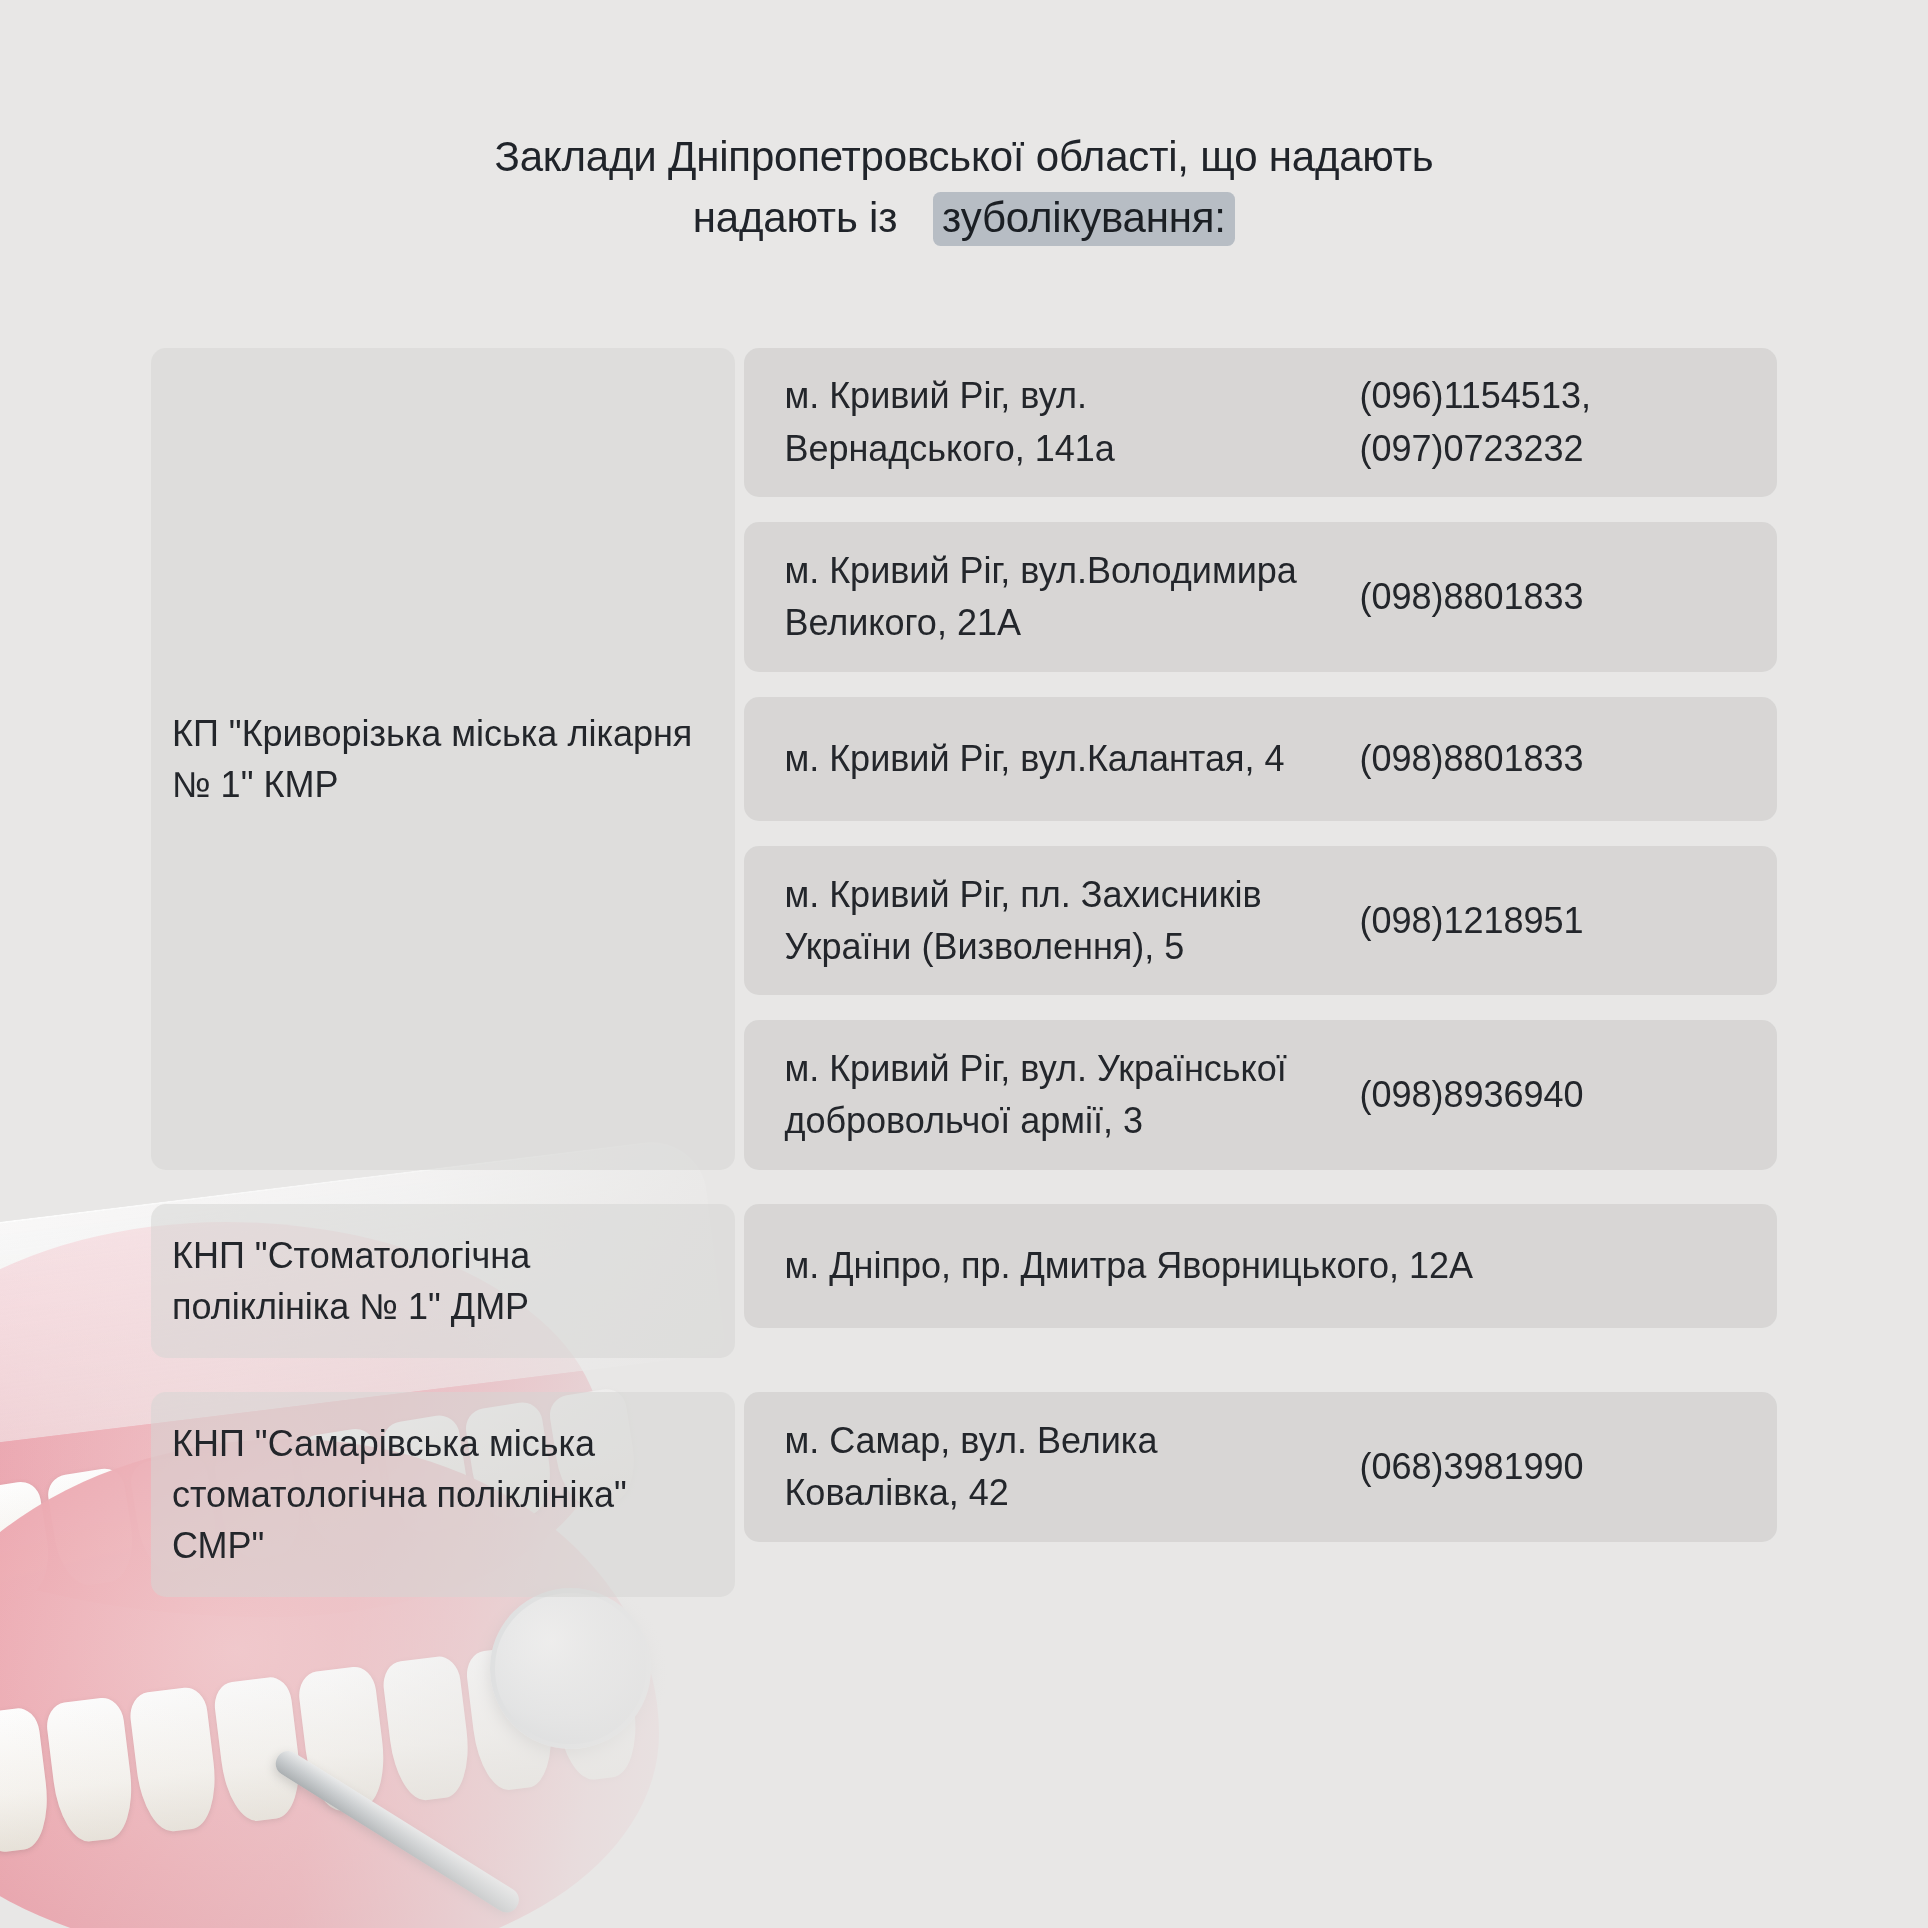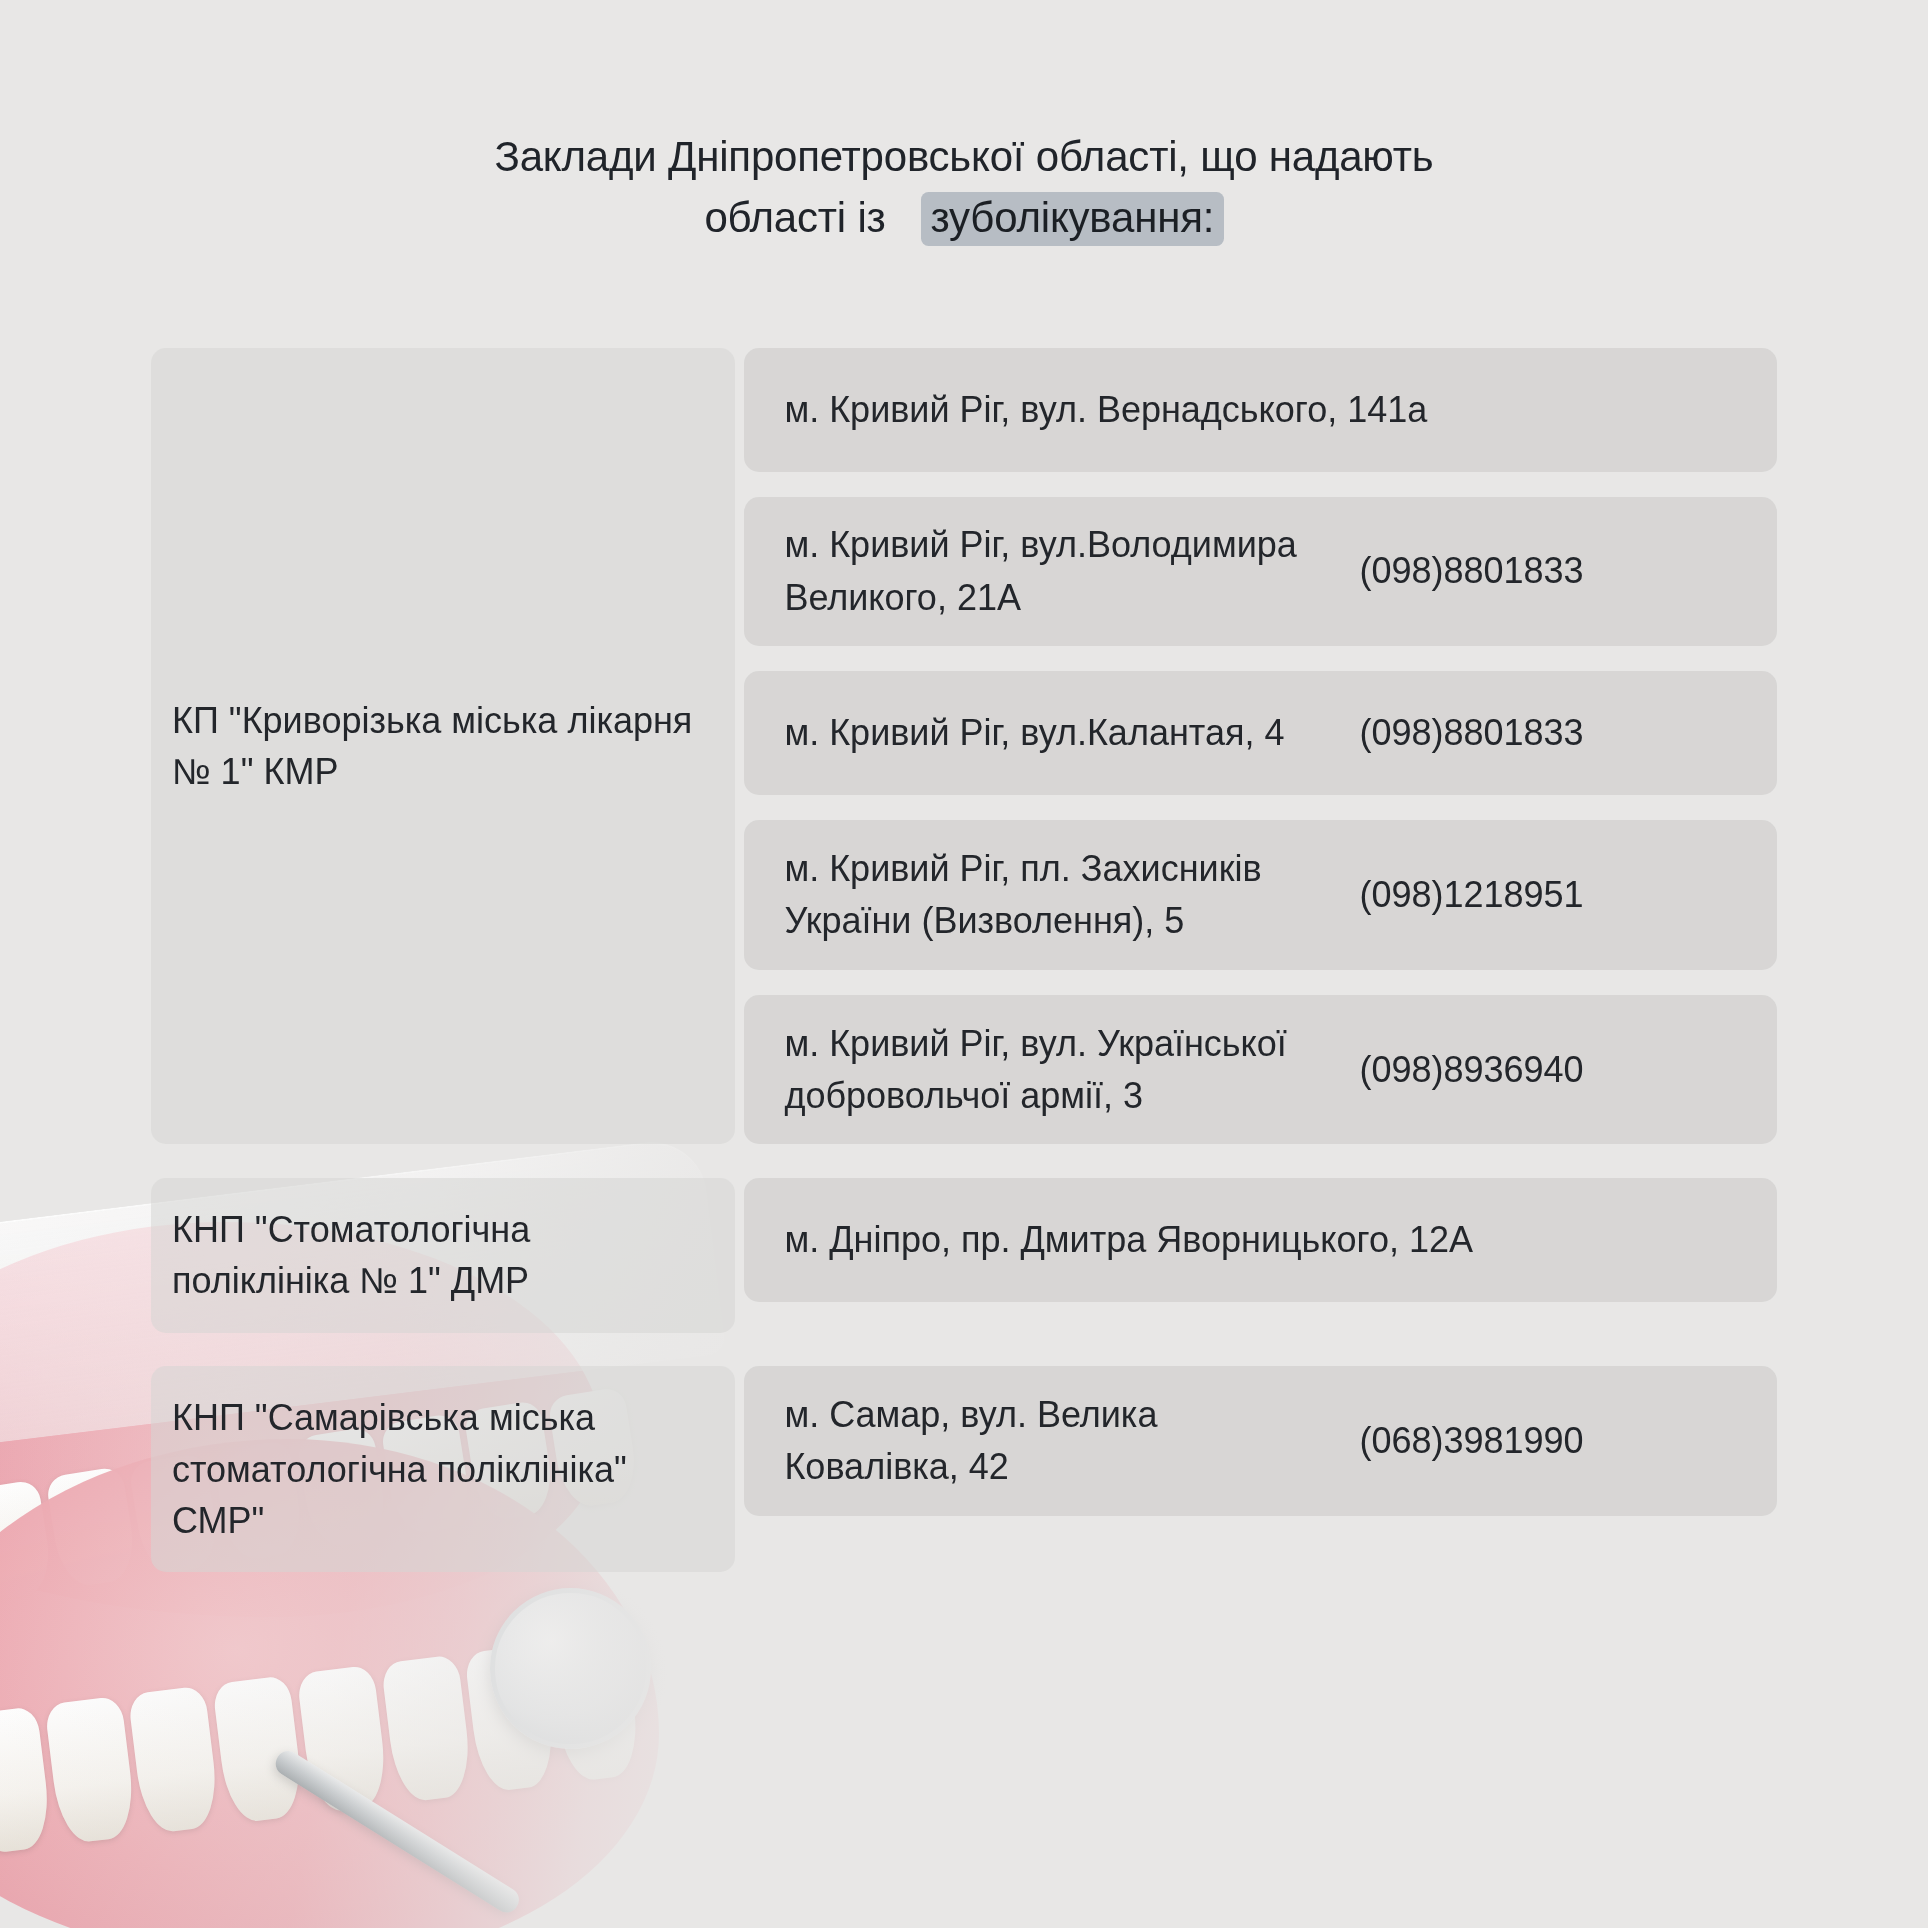--- a/index.html
+++ b/index.html
@@ -235,30 +235,31 @@
   <div class="art-mirror-handle"></div>
   <div class="art-mirror-head"></div>
   <div class="art-fade"></div>
 </div>
 
 <div class="page">
 
   <div class="title">
     <span>Заклади Дніпропетровської області, що надають</span>
     <br>
-    <span>області із </span><span class="hl">зуболікування:</span>
+    <span>надають із </span><span class="hl">зуболікування:</span>
   </div>
 
   <div class="table">
 
     <div class="row group">
       <div class="name-cell transparent-overlay">КП "Криворізька міська лікарня № 1" КМР</div>
       <div class="sub-rows">
         <div class="sub-row">
           <div class="addr-cell">м. Кривий Ріг, вул. Вернадського, 141а</div>
+          <div class="phone-cell">(096)1154513, (097)0723232</div>
         </div>
         <div class="sub-row">
           <div class="addr-cell">м. Кривий Ріг, вул.Володимира Великого, 21А</div>
           <div class="phone-cell">(098)8801833</div>
         </div>
         <div class="sub-row">
           <div class="addr-cell">м. Кривий Ріг, вул.Калантая, 4</div>
           <div class="phone-cell">(098)8801833</div>
         </div>
         <div class="sub-row">

